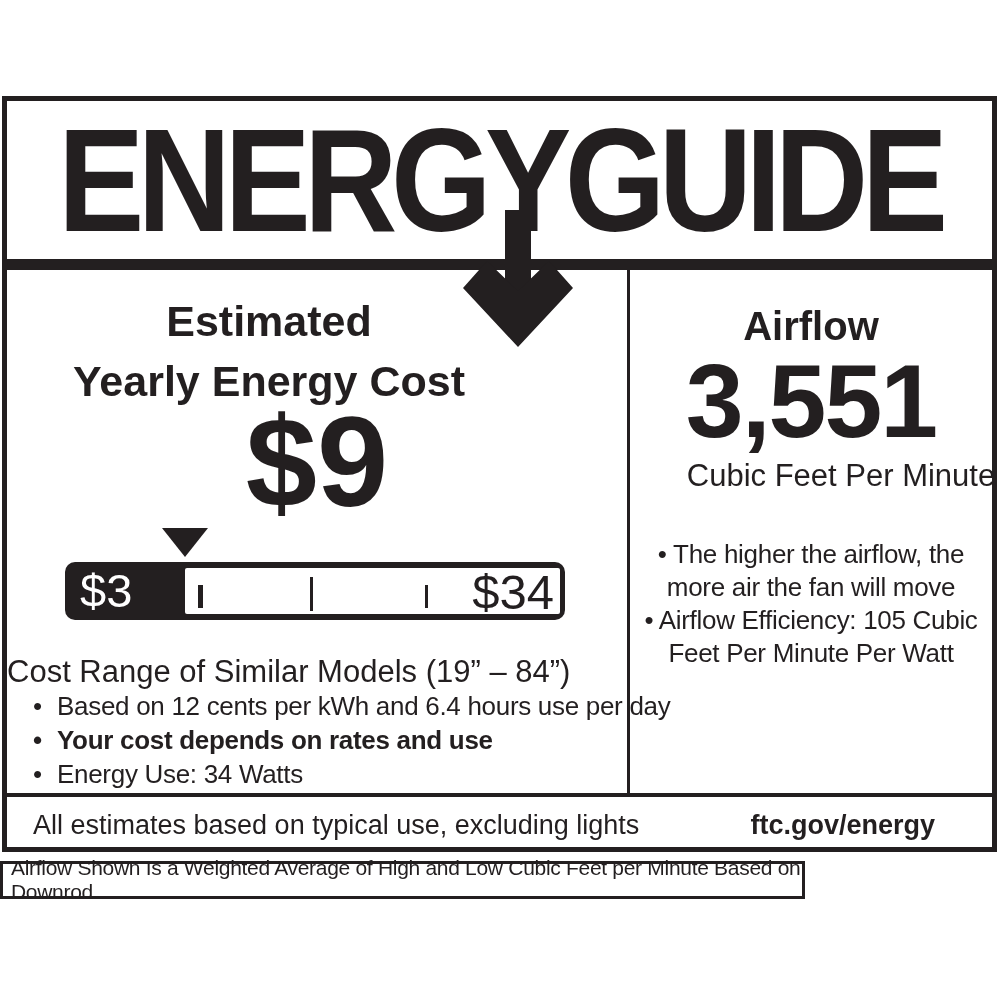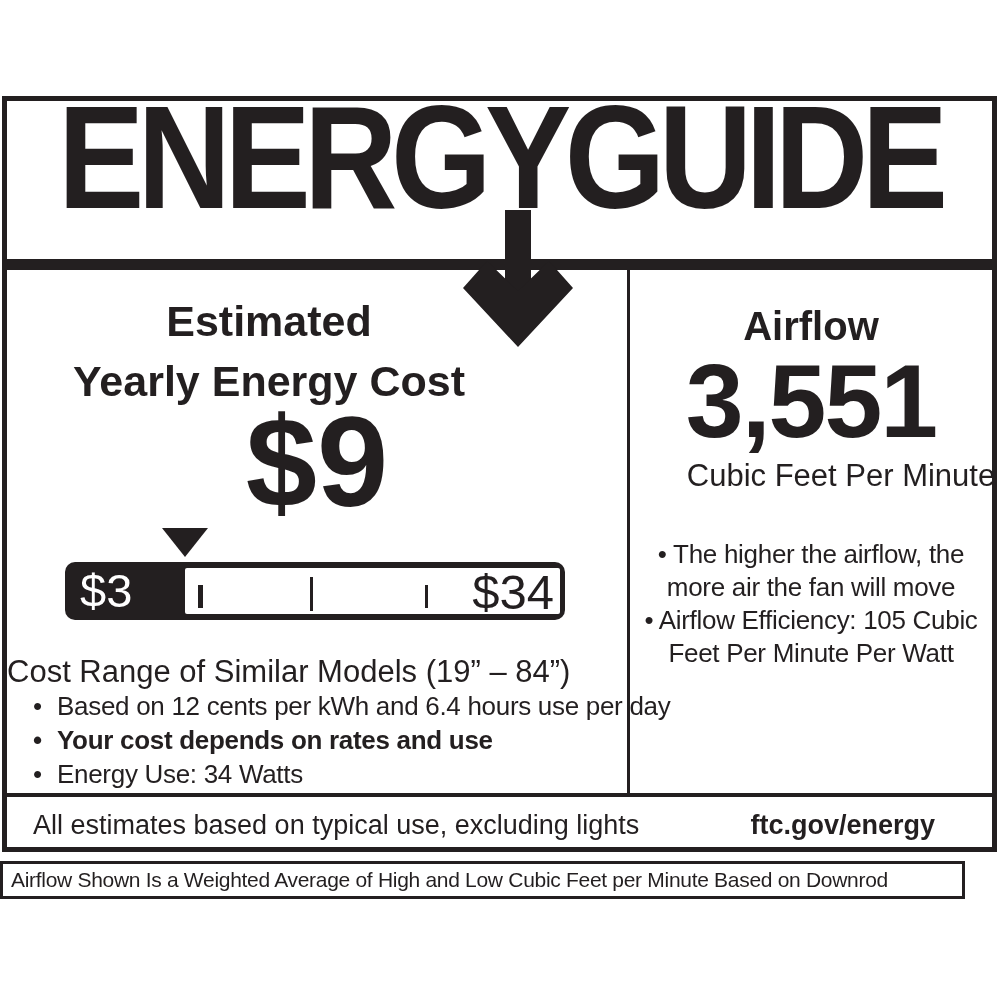--- a/index.html
+++ b/index.html
@@ -5,21 +5,21 @@
   html,body { margin:0; padding:0; background:#fff; }
   .canvas {
     position:relative; width:1000px; height:1000px; background:#ffffff;
     font-family:"Liberation Sans", sans-serif; color:#231f20; overflow:hidden;
   }
   .label {
     position:absolute; left:2px; top:96px; width:985px; height:746px;
     border:5px solid #231f20; background:#ffffff;
   }
   .masthead { position:absolute; left:0; top:0; width:100%; height:158px;
-    display:flex; align-items:flex-start; justify-content:center; }
+    display:flex; align-items:center; justify-content:center; }
   .title { font-size:98px; font-weight:bold; letter-spacing:-5px; white-space:nowrap;
     transform:scale(1.32,1.5); transform-origin:center center; }
   .hdiv { position:absolute; left:0; top:158px; width:100%; height:11px; background:#231f20; }
   .vdiv { position:absolute; left:620px; top:169px; width:3px; height:523px; background:#231f20; }
   .fdiv { position:absolute; left:0; top:692px; width:100%; height:4px; background:#231f20; }
 
   .arrow-svg { position:absolute; left:0; top:0; width:1000px; height:1000px;
     z-index:6; pointer-events:none; }
   .arrow-svg * { fill:#231f20; }
 
@@ -56,21 +56,21 @@
     font-size:31px; }
   .rbullets { position:absolute; left:623px; top:437px; width:362px; text-align:center;
     font-size:26px; line-height:33px; letter-spacing:-0.3px; }
   .rb { margin:0; }
 
   .footer-row { position:absolute; left:0; top:696px; width:100%; height:49px;
     display:flex; align-items:center; justify-content:space-between;
     padding:8px 57px 0 26px; box-sizing:border-box; font-size:27px; }
   .url { font-weight:bold; }
 
-  .strip { position:absolute; left:0; top:861px; width:965px; height:38px;
+  .strip { position:absolute; left:0; top:861px; width:805px; height:38px;
     border:3px solid #231f20; box-sizing:border-box; background:#fff;
     display:flex; align-items:center; padding-left:8px; font-size:21px; letter-spacing:-0.3px; }
 </style>
 </head>
 <body>
 
 <div class="canvas">
 
   <div class="label">
 

